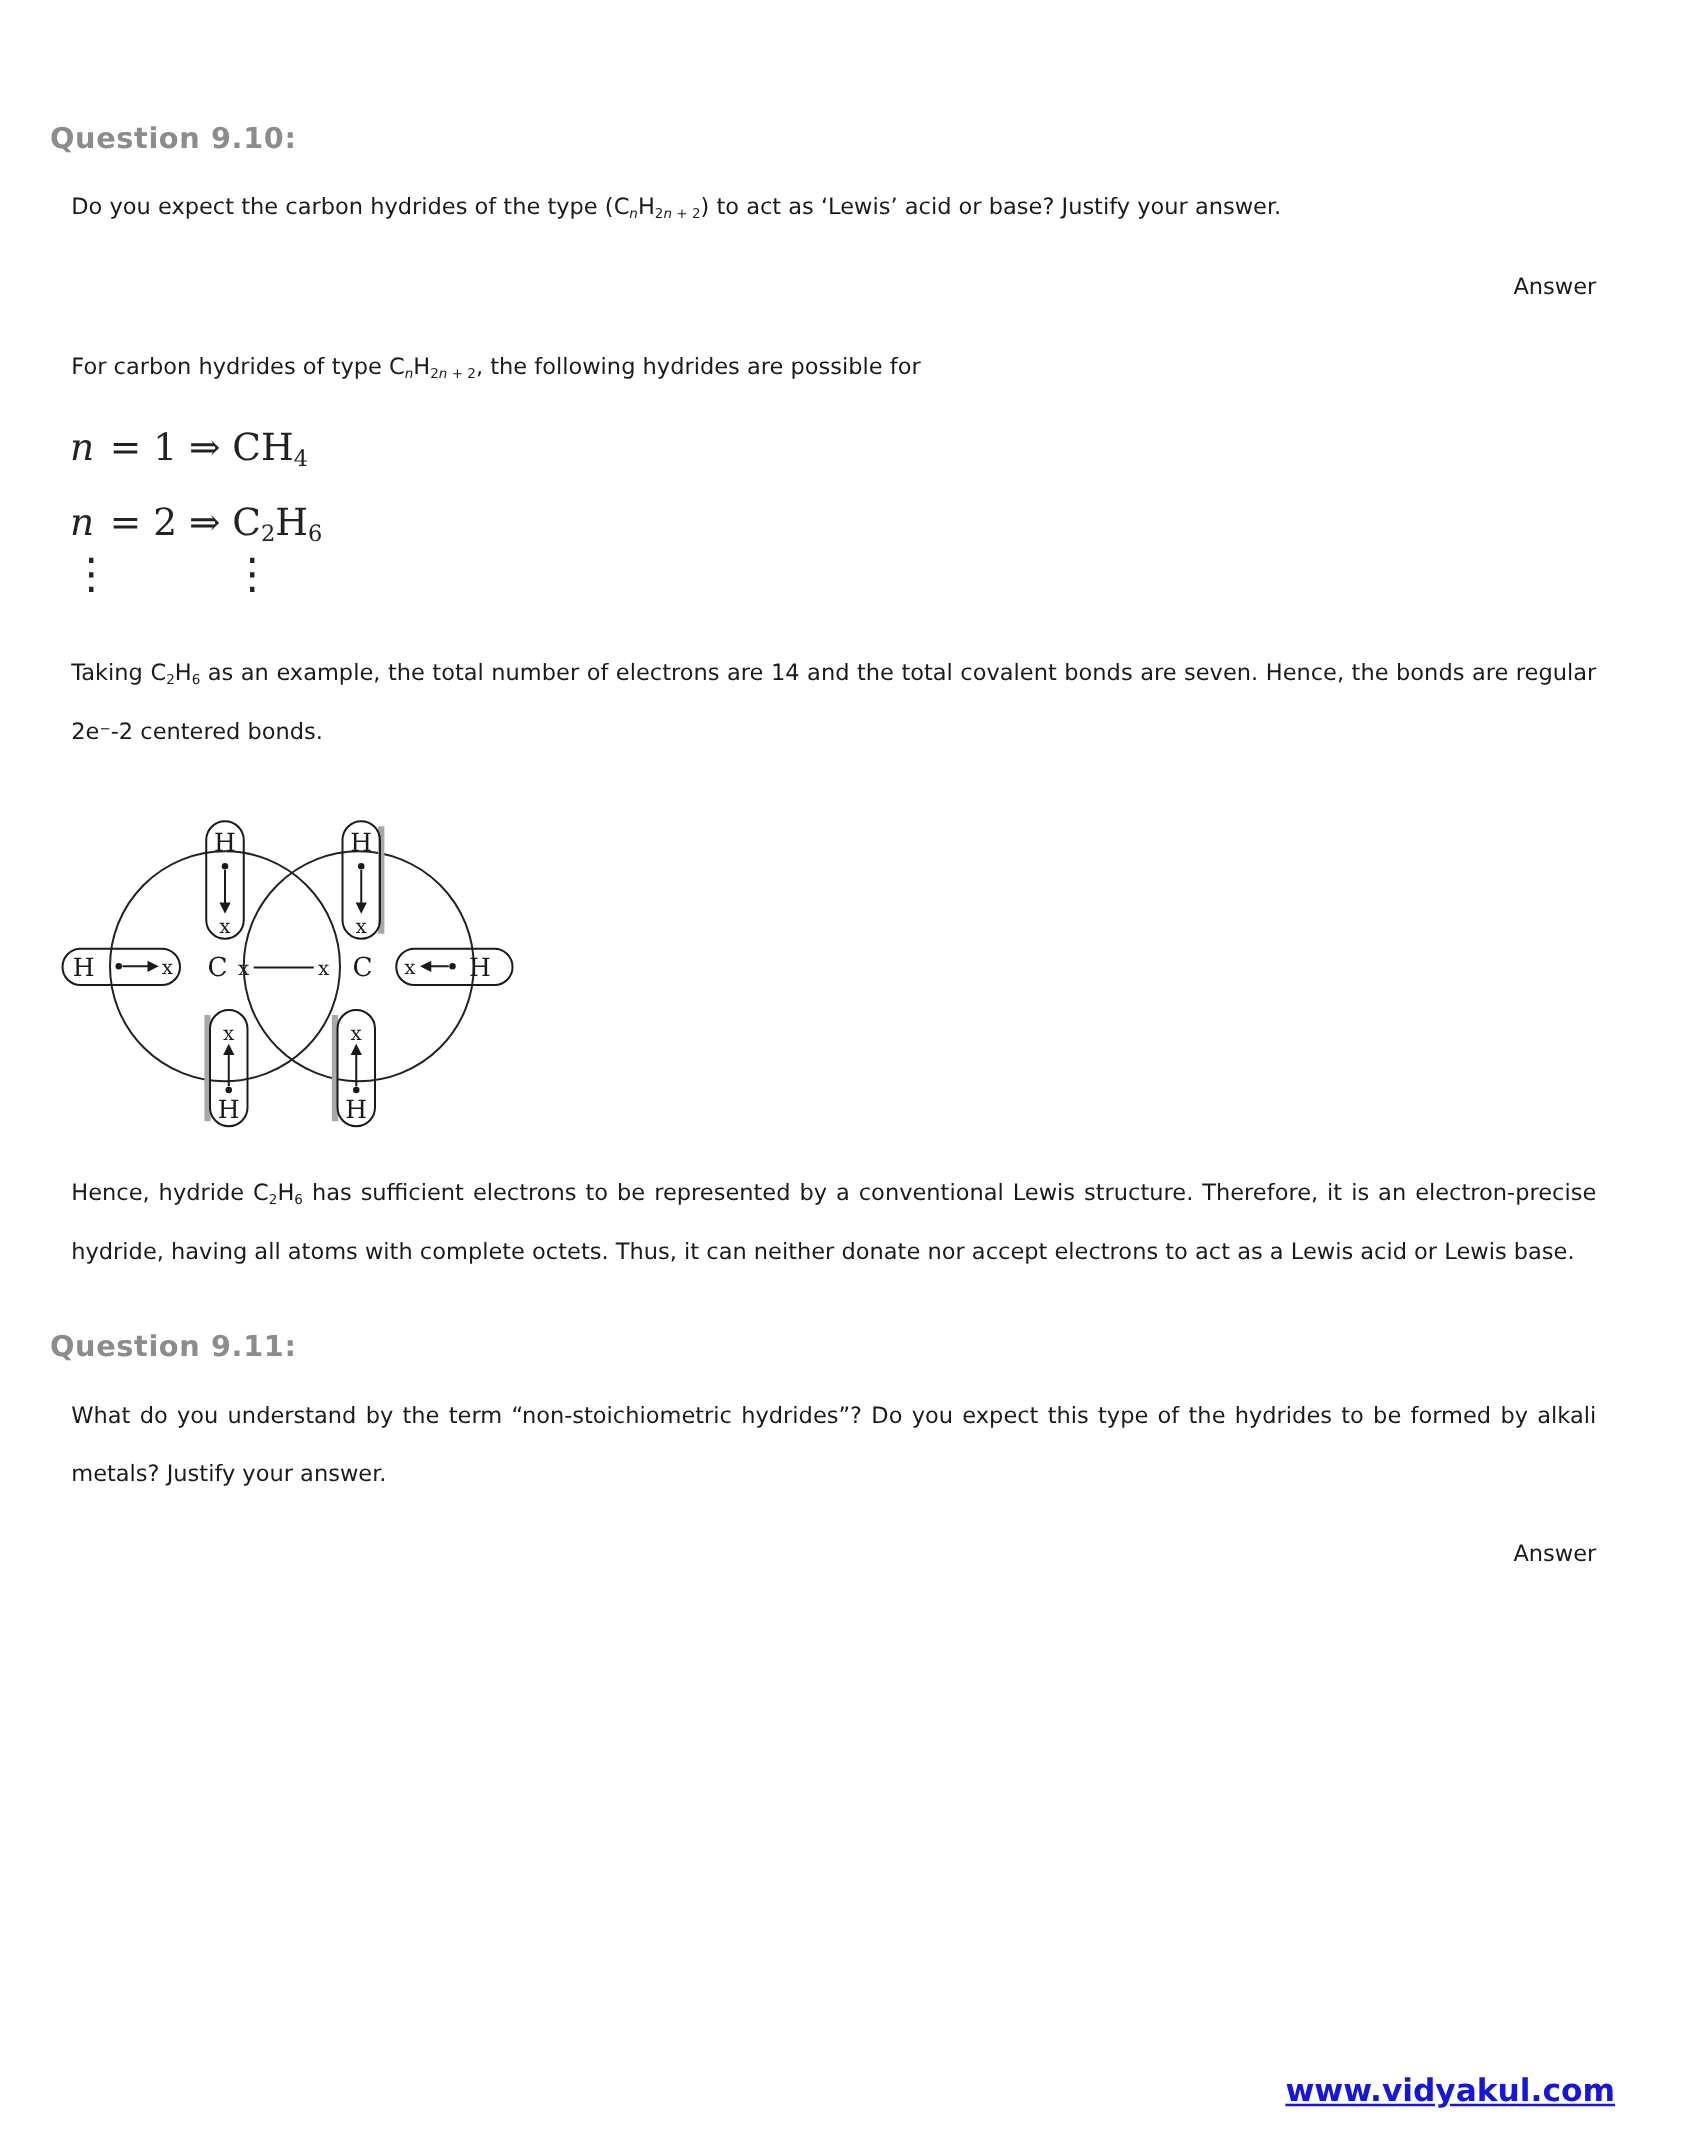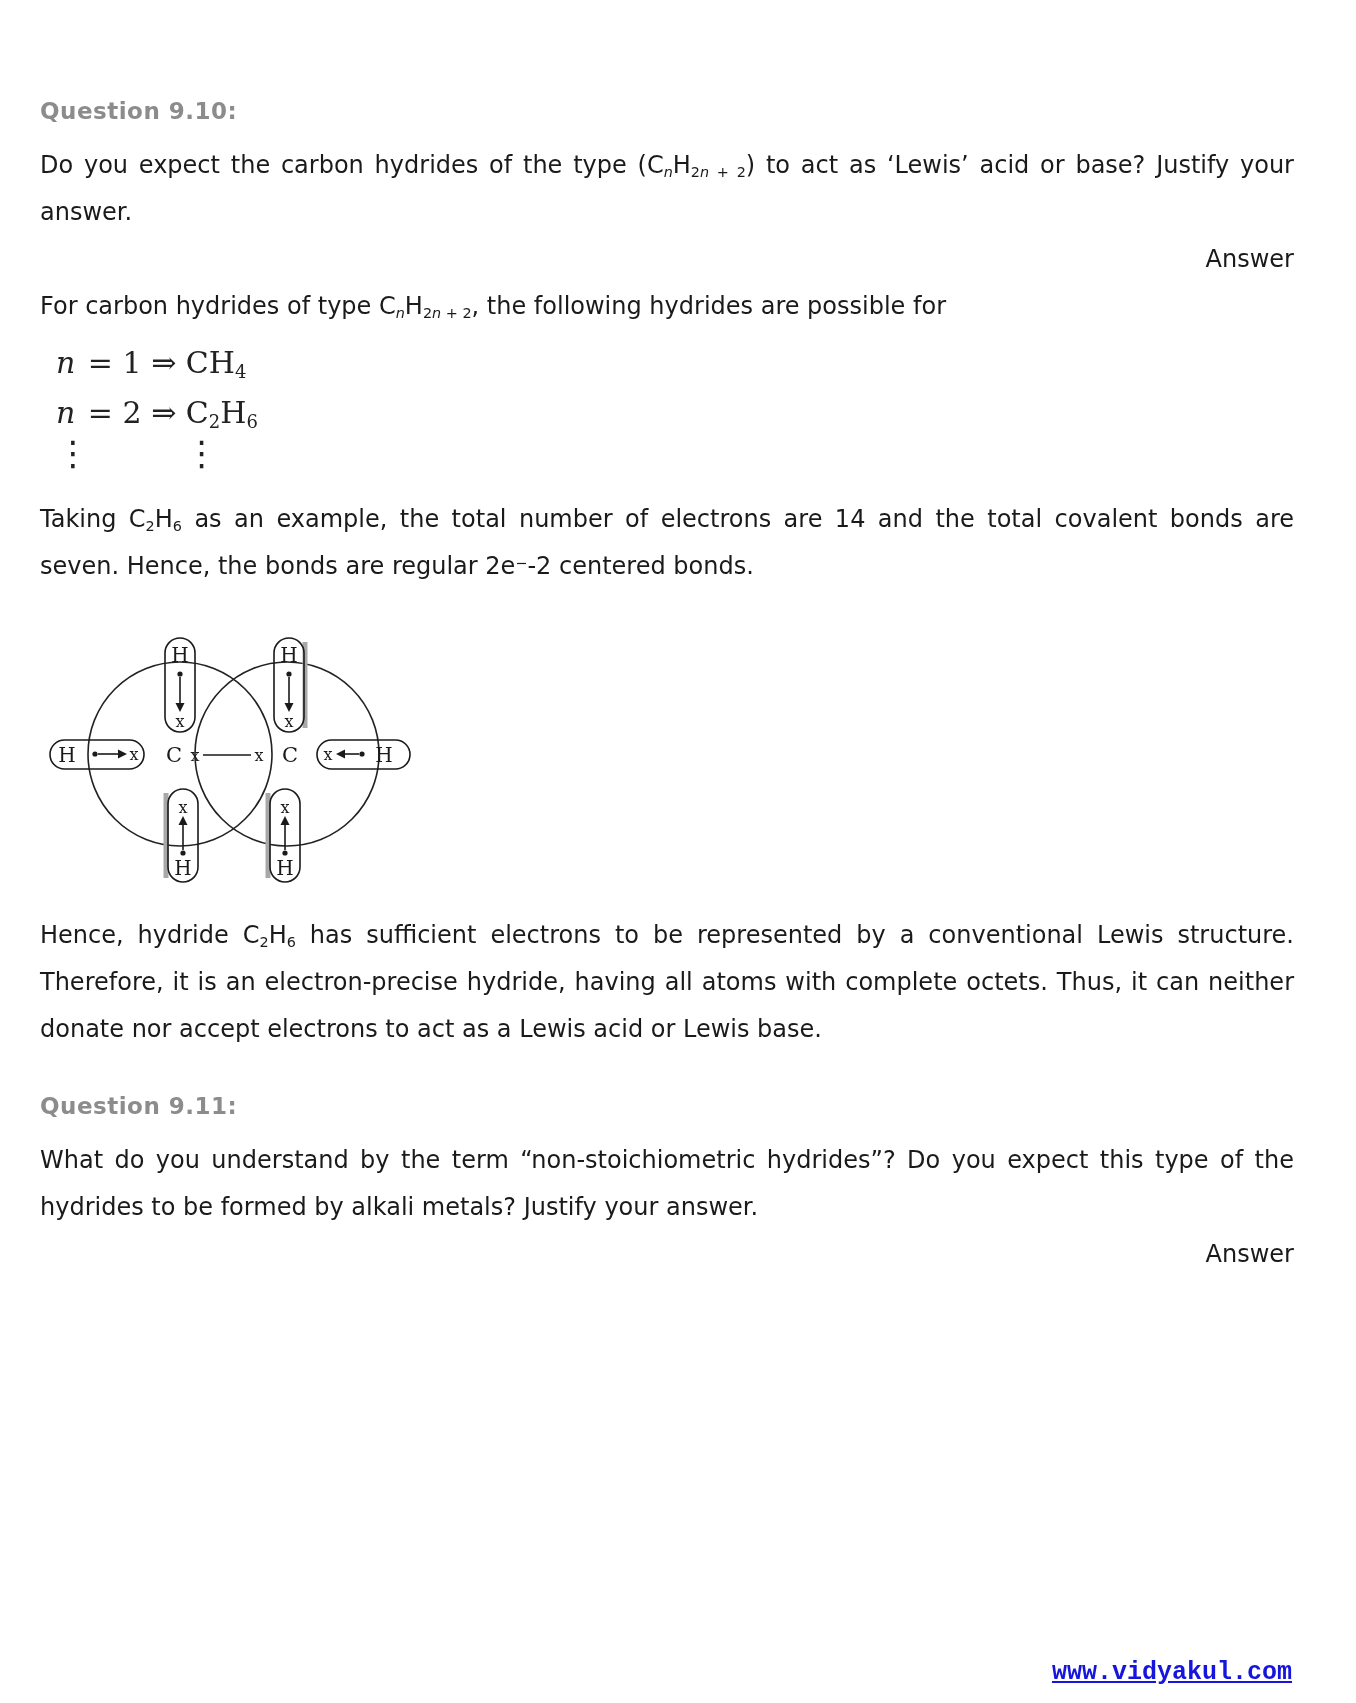--- a/index.html
+++ b/index.html
@@ -16,54 +16,53 @@
   h2.qheading {
     margin: 0 0 18px 0;
     font-size: 23px;
     font-weight: bold;
     color: #8c8c8c;
     letter-spacing: 0.5px;
   }
   h2.q11 { margin-top: 40px; }
 
   p.body {
-    margin: 0;
-    font-size: 24px;
+    margin: 17px;
+    font-size: 18px;
     line-height: 47px;
     text-align: justify;
   }
   p.noj { text-align: right; }
 
   sub, sup { font-size: 0.6em; line-height: 0; }
   sub { vertical-align: -0.28em; }
   sup { vertical-align: 0.45em; }
 
   .equations {
     margin: 8px 0 4px 16px;
     font-family: "DejaVu Serif", "DejaVu Sans", "Liberation Serif", serif;
     font-size: 30px;
     color: #222;
   }
-  .eq { line-height: 50px; height: 50px; }
+  .eq { line-height: 50px; height: 50px; margin-top: 10px; }
   .eq i { font-style: italic; padding-right: 3px; }
   .vdots { line-height: 26px; font-size: 34px; margin-top: 2px; height: 52px; }
   .vdots span { display: inline-block; }
   .vdots .vd2 { margin-left: 84px; }
 
   svg.lewis { display: block; margin: 32px 0 18px 0; }
 
   .footer {
     position: absolute;
     right: 64px; bottom: 16px;
     font-size: 25px;
     font-weight: bold;
     color: #1515dd;
     text-decoration: underline;
     cursor: pointer;
-    font-family: Liberation Mono, monospace;
   }
 </style>
 </head>
 <body>
 
 <div class="page">
 
   <h2 class="qheading">Question 9.10:</h2>
 
   <p class="body"><span>Do you expect the carbon hydrides of the type (C</span><sub style="font-style: italic;">n</sub><span>H</span><sub>2</sub><sub style="font-style: italic;">n</sub><sub> + 2</sub><span>) to act as ‘Lewis’ acid or base? Justify your answer.</span></p>

